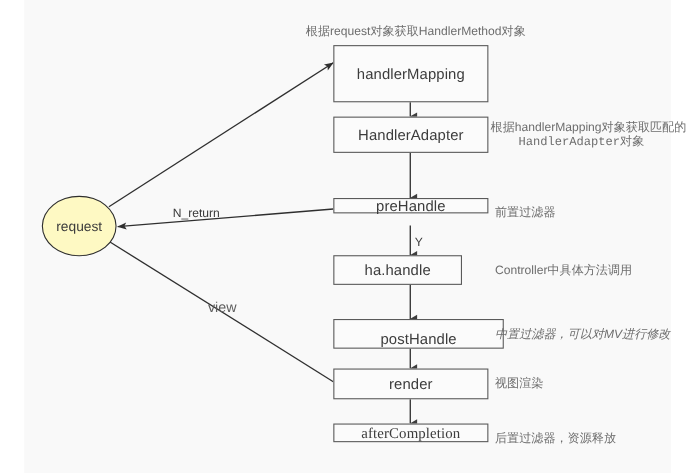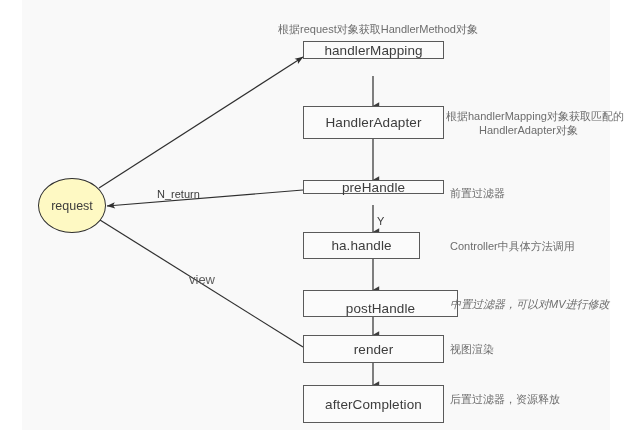--- a/index.html
+++ b/index.html
@@ -111,21 +111,21 @@
 
     <line x1="303" y1="190" x2="107" y2="206" stroke="#2f2f2f" stroke-width="1.2" marker-end="url(#arrowgeneric)"></line>
 
     <line x1="100" y1="220" x2="303" y2="347" stroke="#2f2f2f" stroke-width="1.2"></line>
   </svg>
 
   <div class="node-ellipse" style="left:38px; top:178px; width:68px; height:55px;">
     <span>request</span>
   </div>
 
-  <div class="node-box" style="left:303px; top:41px; width:141px; height:18px;">
+  <div class="node-box" style="left:303px; top:41px; width:141px; height:52px;">
     <span>handlerMapping</span>
   </div>
 
   <div class="node-box" style="left:303px; top:106px; width:141px; height:33px;text-align:right;">
     <span>HandlerAdapter</span>
   </div>
 
   <div class="node-box" style="left:303px; top:180px; width:141px; height:14px;">
     <span>preHandle</span>
   </div>
@@ -135,29 +135,29 @@
   </div>
 
   <div class="node-box" style="left:303px; top:290px; width:155px; height:27px;align-items:flex-end;">
     <span>postHandle</span>
   </div>
 
   <div class="node-box" style="left:303px; top:335px; width:141px; height:28px;">
     <span>render</span>
   </div>
 
-  <div class="node-box" style="left:303px; top:385px; width:141px; height:38px;">
+  <div class="node-box" style="left:303px; top:385px; width:141px; height:17px;font-family:Liberation Serif, serif;">
     <span>afterCompletion</span>
   </div>
 
   <div class="annot annot-center" style="left:278px; top:22px; width:200px;">根据request对象获取HandlerMethod对象</div>
 
   <div class="annot annot-center" style="left:446px; top:109px; width:165px;">根据handlerMapping对象获取匹配的</div>
 
-  <div class="annot annot-center" style="left:446px; top:123px; width:165px;">HandlerAdapter对象</div>
+  <div class="annot annot-center" style="left:446px; top:123px; width:165px;font-family:Liberation Mono, monospace;">HandlerAdapter对象</div>
 
   <div class="annot" style="left:450px; top:186px;">前置过滤器</div>
 
   <div class="annot" style="left:450px; top:239px;">Controller中具体方法调用</div>
 
   <div class="annot" style="left:450px; top:297px;font-style:italic;">中置过滤器，可以对MV进行修改</div>
 
   <div class="annot" style="left:450px; top:342px;">视图渲染</div>
 
   <div class="annot" style="left:450px; top:392px;">后置过滤器，资源释放</div>

